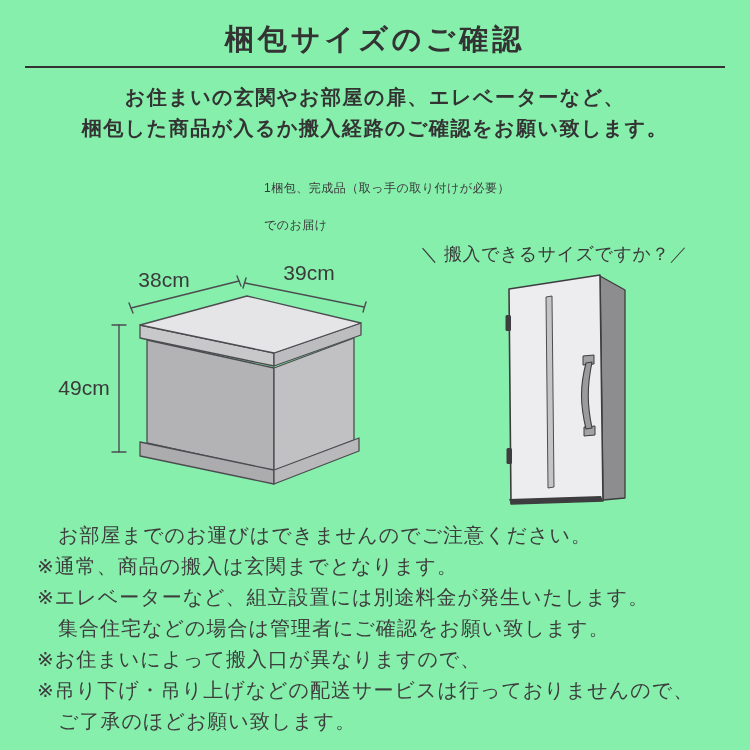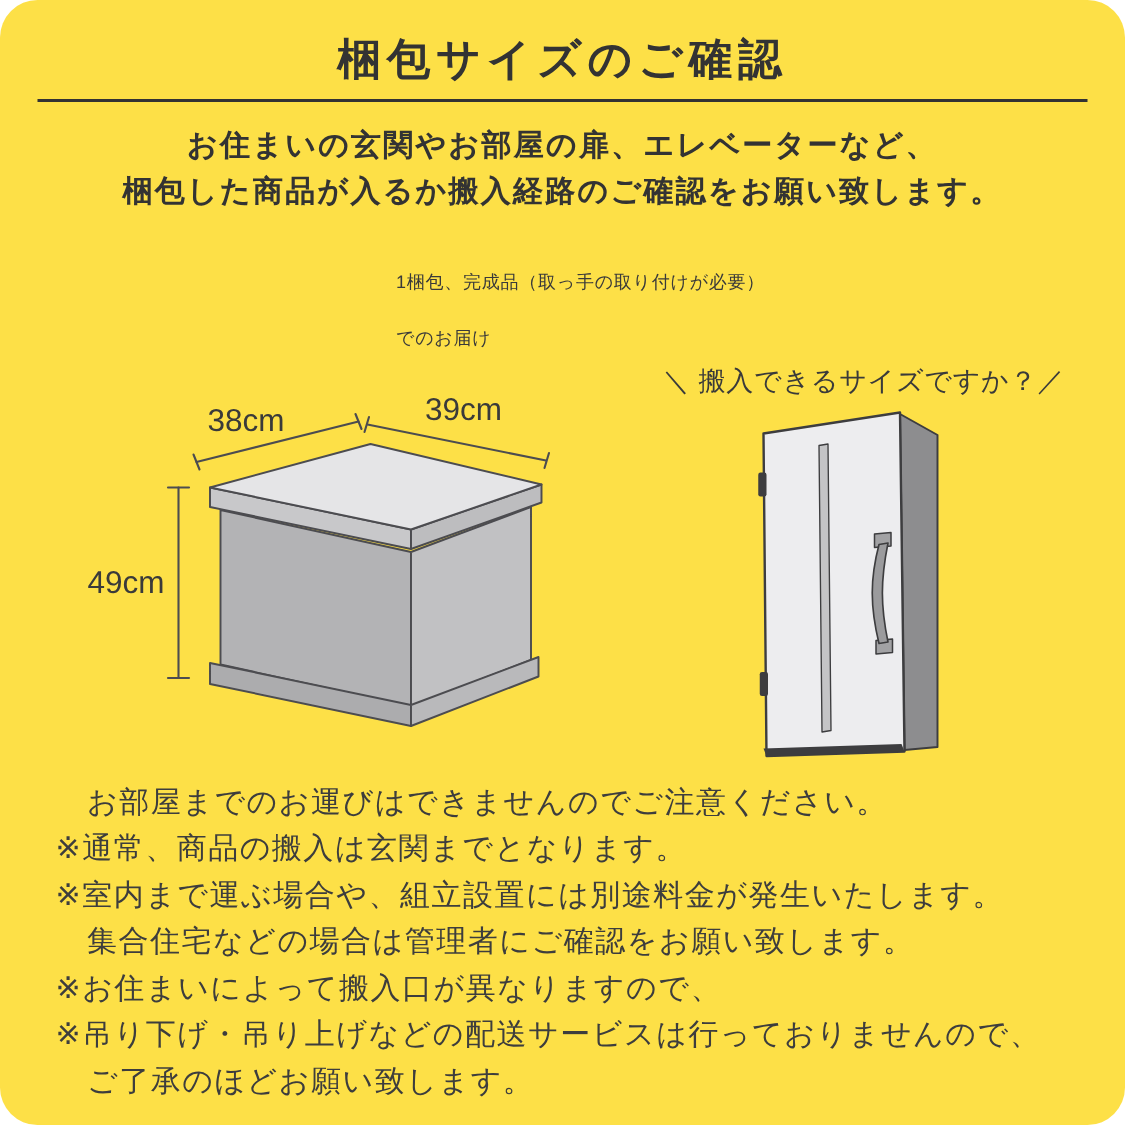--- a/index.html
+++ b/index.html
@@ -1,18 +1,18 @@
 <!DOCTYPE html>
 <html><head>
 <meta charset="utf-8">
 <style>
   html,body{margin:0;padding:0;background:#fff;}
   .page{
-    position:relative;width:750px;height:750px;background:#fde047;overflow:hidden;
-    font-family:"Liberation Sans","DejaVu Sans",sans-serif;color:#333333;border-radius:25px;
+    position:relative;width:750px;height:750px;background:#86efac;overflow:hidden;
+    font-family:"Liberation Sans","DejaVu Sans",sans-serif;color:#333333;
   }
   .abs{position:absolute;}
   .page-title{
     top:20px;left:0;width:750px;text-align:center;
     font-size:29px;font-weight:bold;letter-spacing:4px;color:#333333;
   }
   .title-divider{
     top:66px;left:25px;width:700px;height:0;border-top:2px solid #333333;
   }
   .subtitle{
@@ -24,21 +24,21 @@
     background:#333333;display:flex;align-items:center;justify-content:center;
   }
   .badge-label{
     color:#ffffff;font-size:19px;font-weight:bold;letter-spacing:2px;line-height:33px;
   }
   .delivery{
     top:170px;left:264px;width:470px;
     font-size:12px;font-weight:500;letter-spacing:0.5px;line-height:37px;color:#3a3a3a;
   }
   .door-caption{
-    top:242px;left:420px;width:290px;text-align:right;
+    top:242px;left:420px;width:290px;text-align:left;
     font-size:18px;font-weight:500;letter-spacing:0.5px;color:#3a3a3a;
   }
   .illustrations{top:0;left:0;width:750px;height:750px;pointer-events:none;}
   .notes{
     top:520px;left:37px;width:700px;
     font-size:20px;letter-spacing:1px;line-height:31px;color:#3d3d3d;
   }
   .note-line{white-space:pre;}
   .dim-label{
     font-family:"Liberation Sans","DejaVu Sans",sans-serif;
@@ -115,20 +115,20 @@
       <path d="M 586,363 C 580,386 580,404 586,429 L 592,428 C 587,404 587,387 592,362 Z" fill="#9b9b9d" stroke="#3d3d3f" stroke-width="1.1"></path>
 
       <rect x="505.5" y="315" width="5.5" height="16" rx="1.5" fill="#3d3d3f"></rect>
       <rect x="506.5" y="448" width="5.5" height="16" rx="1.5" fill="#3d3d3f"></rect>
     </g>
   </svg>
 
   <div class="abs notes">
     <div class="note-line">　お部屋までのお運びはできませんのでご注意ください。</div>
     <div class="note-line">※通常、商品の搬入は玄関までとなります。</div>
-    <div class="note-line">※室内まで運ぶ場合や、組立設置には別途料金が発生いたします。</div>
+    <div class="note-line">※エレベーターなど、組立設置には別途料金が発生いたします。</div>
     <div class="note-line">　集合住宅などの場合は管理者にご確認をお願い致します。</div>
     <div class="note-line">※お住まいによって搬入口が異なりますので、</div>
     <div class="note-line">※吊り下げ・吊り上げなどの配送サービスは行っておりませんので、</div>
     <div class="note-line">　ご了承のほどお願い致します。</div>
   </div>
 
 </div>
 
 </body></html>

